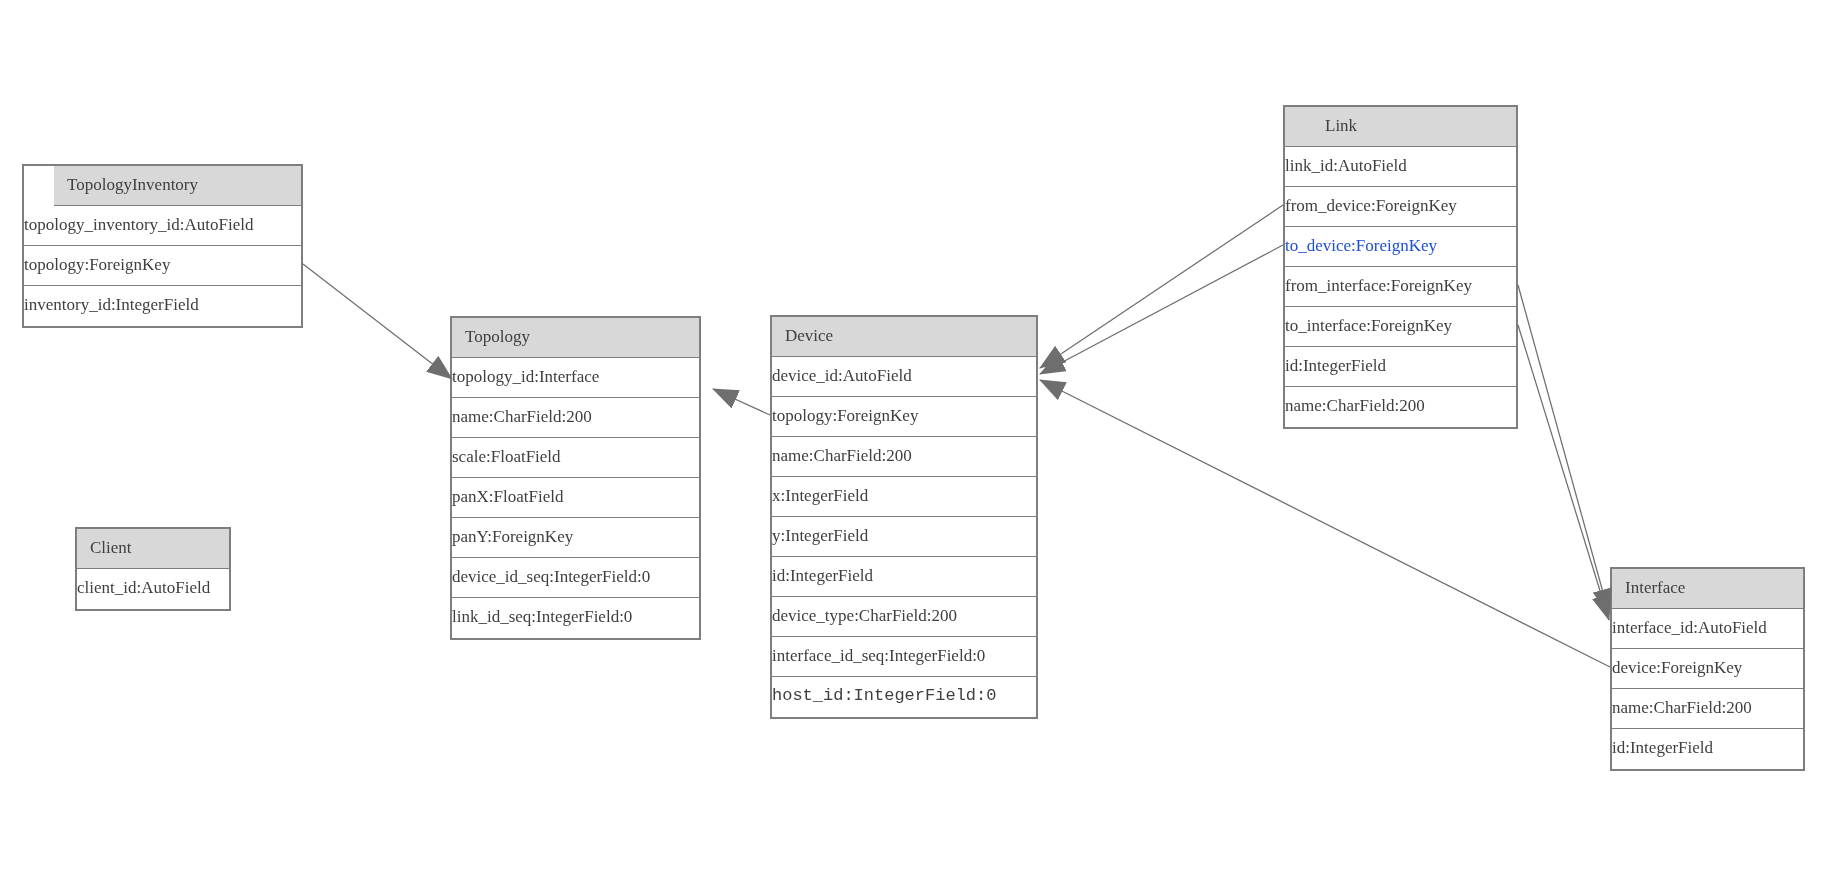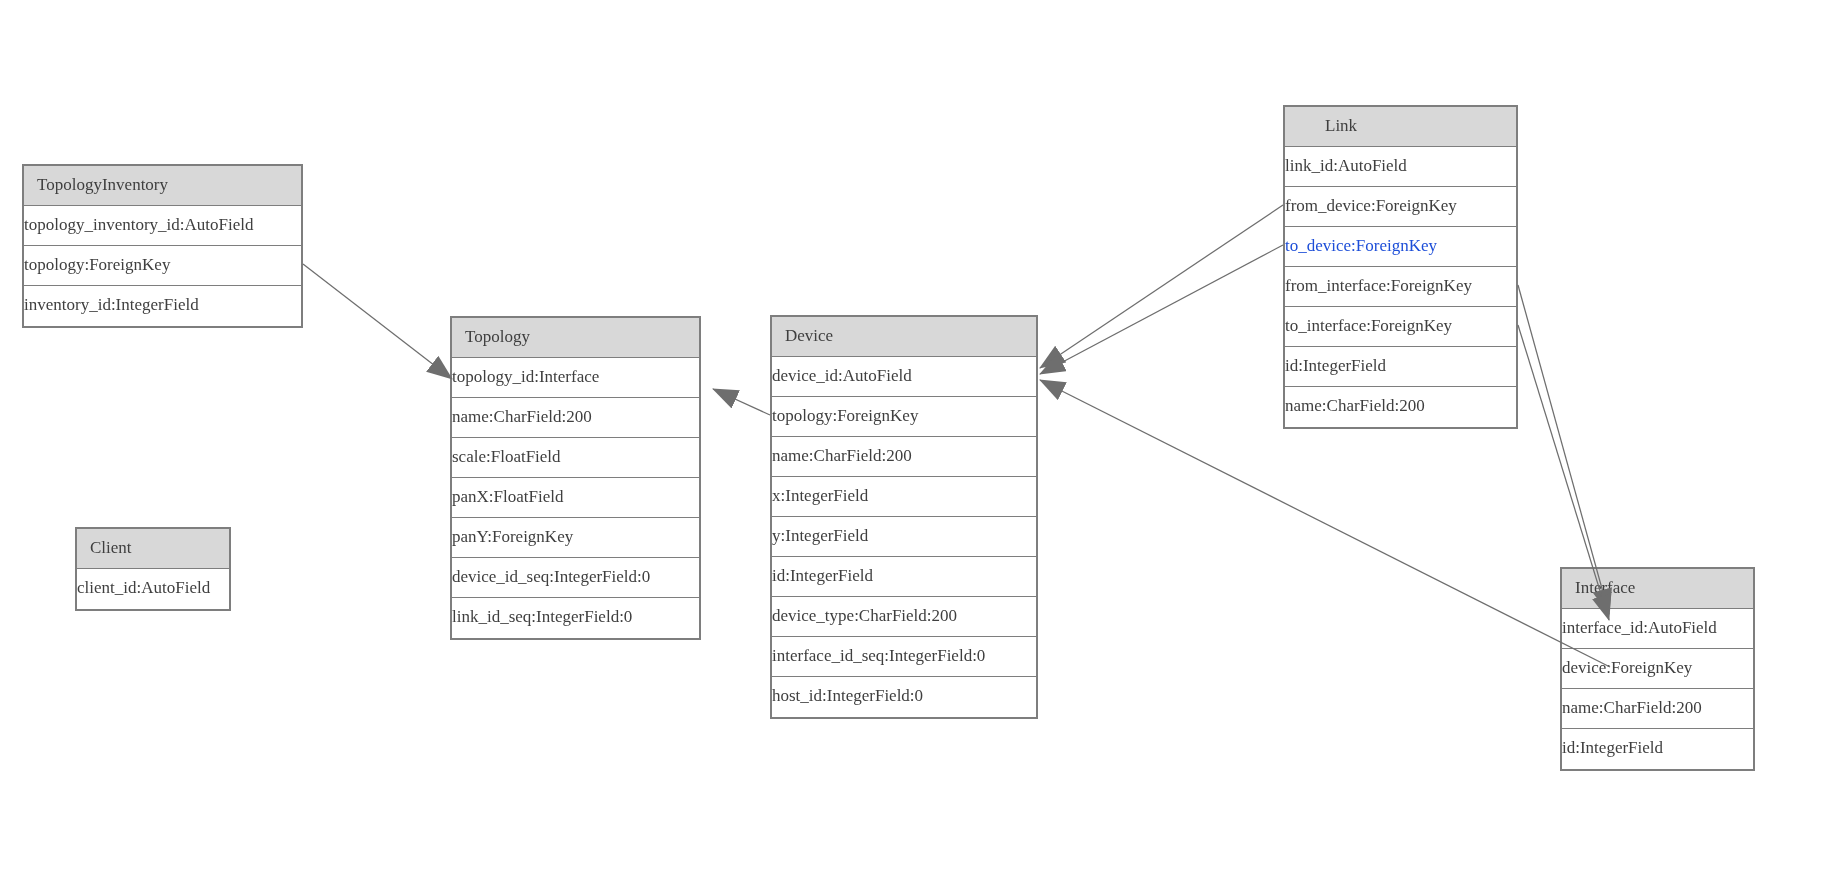--- a/index.html
+++ b/index.html
@@ -56,21 +56,21 @@
     z-index: 3;
     pointer-events: none;
   }
 </style>
 </head>
 <body>
 
 <div id="canvas">
   <div id="entity-layer">
       <div class="entity" style="left: 22px; top: 164px; width: 281px; border-color: rgb(126, 126, 126);">
-        <div class="entity-header" style="background: rgb(216, 216, 216); border-color: rgb(126, 126, 126); color: rgb(63, 63, 63);">TopologyInventory</div>
+        <div class="entity-header" style="background: rgb(216, 216, 216); border-color: rgb(126, 126, 126); color: rgb(63, 63, 63); margin-left: 30px;">TopologyInventory</div>
         <div class="entity-row" style="border-color: rgb(126, 126, 126); color: rgb(63, 63, 63);">topology_inventory_id:AutoField</div>
         <div class="entity-row" style="border-color: rgb(126, 126, 126); color: rgb(63, 63, 63);">topology:ForeignKey</div>
         <div class="entity-row" style="border-color: rgb(126, 126, 126); color: rgb(63, 63, 63);">inventory_id:IntegerField</div>
       </div>
       <div class="entity" style="left: 450px; top: 316px; width: 251px; border-color: rgb(126, 126, 126);">
         <div class="entity-header" style="background: rgb(216, 216, 216); border-color: rgb(126, 126, 126); color: rgb(63, 63, 63);">Topology</div>
         <div class="entity-row" style="border-color: rgb(126, 126, 126); color: rgb(63, 63, 63);">topology_id:Interface</div>
         <div class="entity-row" style="border-color: rgb(126, 126, 126); color: rgb(63, 63, 63);">name:CharField:200</div>
         <div class="entity-row" style="border-color: rgb(126, 126, 126); color: rgb(63, 63, 63);">scale:FloatField</div>
         <div class="entity-row" style="border-color: rgb(126, 126, 126); color: rgb(63, 63, 63);">panX:FloatField</div>
@@ -85,33 +85,33 @@
       <div class="entity" style="left: 770px; top: 315px; width: 268px; border-color: rgb(126, 126, 126);">
         <div class="entity-header" style="background: rgb(216, 216, 216); border-color: rgb(126, 126, 126); color: rgb(63, 63, 63);">Device</div>
         <div class="entity-row" style="border-color: rgb(126, 126, 126); color: rgb(63, 63, 63);">device_id:AutoField</div>
         <div class="entity-row" style="border-color: rgb(126, 126, 126); color: rgb(63, 63, 63);">topology:ForeignKey</div>
         <div class="entity-row" style="border-color: rgb(126, 126, 126); color: rgb(63, 63, 63);">name:CharField:200</div>
         <div class="entity-row" style="border-color: rgb(126, 126, 126); color: rgb(63, 63, 63);">x:IntegerField</div>
         <div class="entity-row" style="border-color: rgb(126, 126, 126); color: rgb(63, 63, 63);">y:IntegerField</div>
         <div class="entity-row" style="border-color: rgb(126, 126, 126); color: rgb(63, 63, 63);">id:IntegerField</div>
         <div class="entity-row" style="border-color: rgb(126, 126, 126); color: rgb(63, 63, 63);">device_type:CharField:200</div>
         <div class="entity-row" style="border-color: rgb(126, 126, 126); color: rgb(63, 63, 63);">interface_id_seq:IntegerField:0</div>
-        <div class="entity-row" style="border-color: rgb(126, 126, 126); color: rgb(63, 63, 63);">host_id:IntegerField:0</div>
+        <div class="entity-row" style="border-color: rgb(126, 126, 126); color: rgb(63, 63, 63); font-family: Liberation Mono, monospace;">host_id:IntegerField:0</div>
       </div>
       <div class="entity" style="left: 1283px; top: 105px; width: 235px; border-color: rgb(126, 126, 126);">
         <div class="entity-header" style="background: rgb(216, 216, 216); border-color: rgb(126, 126, 126); color: rgb(63, 63, 63); padding-left: 40px;">Link</div>
         <div class="entity-row" style="border-color: rgb(126, 126, 126); color: rgb(63, 63, 63);">link_id:AutoField</div>
         <div class="entity-row" style="border-color: rgb(126, 126, 126); color: rgb(63, 63, 63);">from_device:ForeignKey</div>
         <div class="entity-row" style="border-color: rgb(126, 126, 126); color: #1d4ed8;">to_device:ForeignKey</div>
         <div class="entity-row" style="border-color: rgb(126, 126, 126); color: rgb(63, 63, 63);">from_interface:ForeignKey</div>
         <div class="entity-row" style="border-color: rgb(126, 126, 126); color: rgb(63, 63, 63);">to_interface:ForeignKey</div>
         <div class="entity-row" style="border-color: rgb(126, 126, 126); color: rgb(63, 63, 63);">id:IntegerField</div>
         <div class="entity-row" style="border-color: rgb(126, 126, 126); color: rgb(63, 63, 63);">name:CharField:200</div>
       </div>
-      <div class="entity" style="left: 1560px; top: 567px; width: 195px; border-color: rgb(126, 126, 126);">
+      <div class="entity" style="left: 1610px; top: 567px; width: 195px; border-color: rgb(126, 126, 126);">
         <div class="entity-header" style="background: rgb(216, 216, 216); border-color: rgb(126, 126, 126); color: rgb(63, 63, 63);">Interface</div>
         <div class="entity-row" style="border-color: rgb(126, 126, 126); color: rgb(63, 63, 63);">interface_id:AutoField</div>
         <div class="entity-row" style="border-color: rgb(126, 126, 126); color: rgb(63, 63, 63);">device:ForeignKey</div>
         <div class="entity-row" style="border-color: rgb(126, 126, 126); color: rgb(63, 63, 63);">name:CharField:200</div>
         <div class="entity-row" style="border-color: rgb(126, 126, 126); color: rgb(63, 63, 63);">id:IntegerField</div>
       </div>
     </div>
   <svg id="relations" width="1824" height="874" viewBox="0 0 1824 874" xmlns="http://www.w3.org/2000/svg">
     <defs>
       <marker id="arrowhead" markerUnits="userSpaceOnUse" markerWidth="26" markerHeight="20" refX="25" refY="10" orient="auto">

